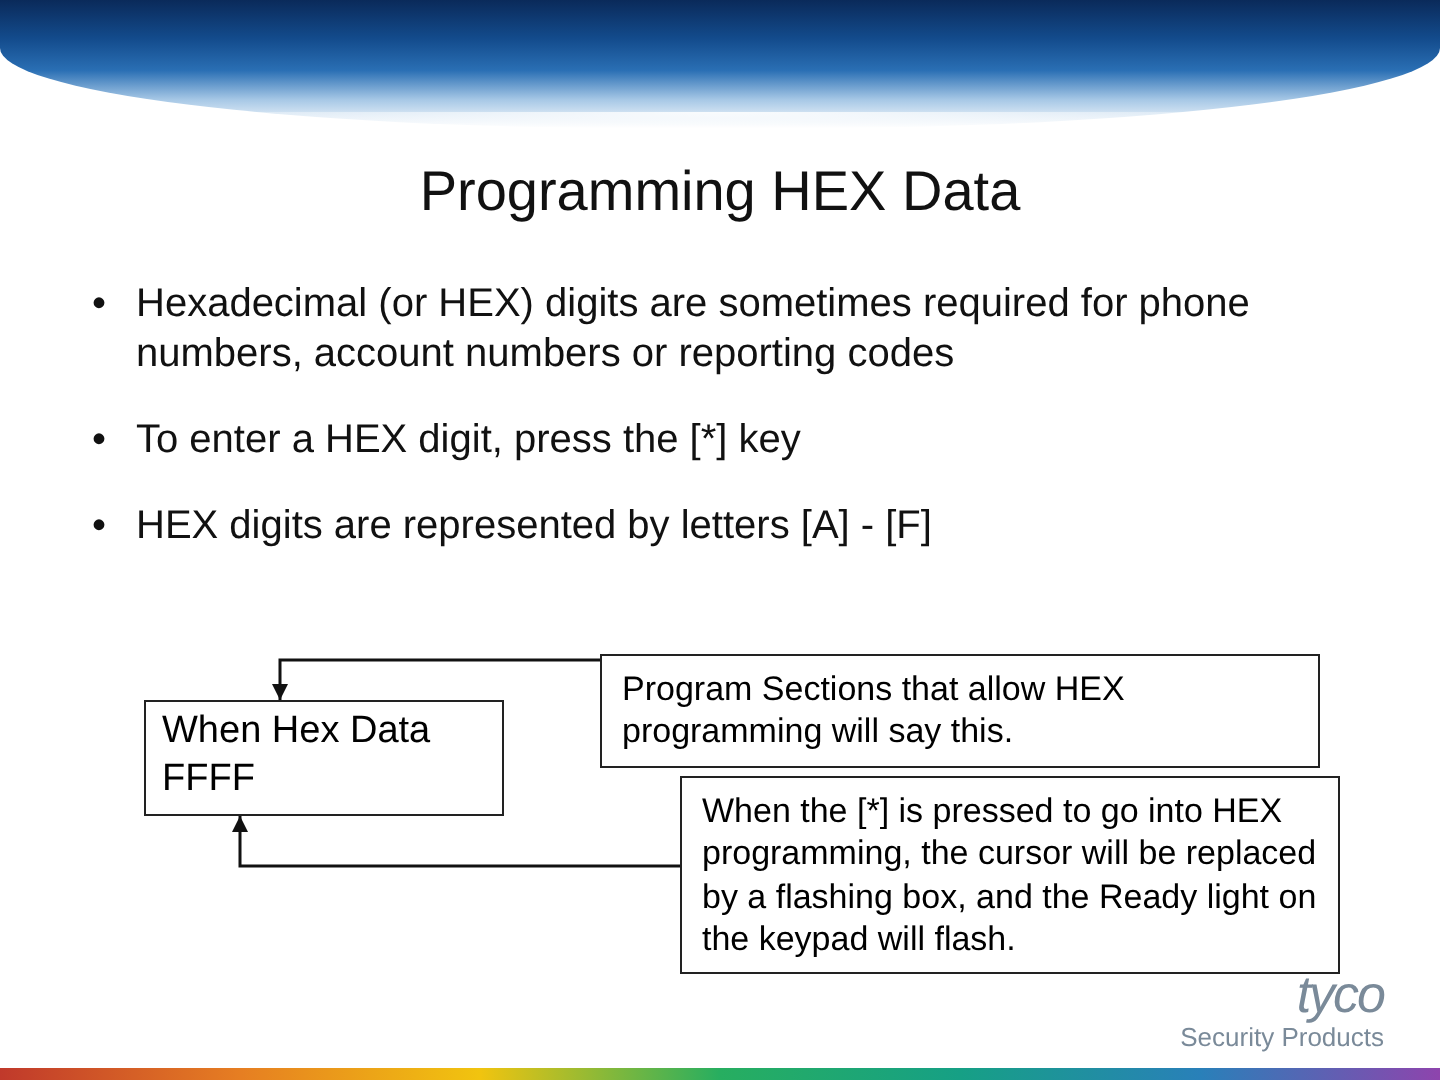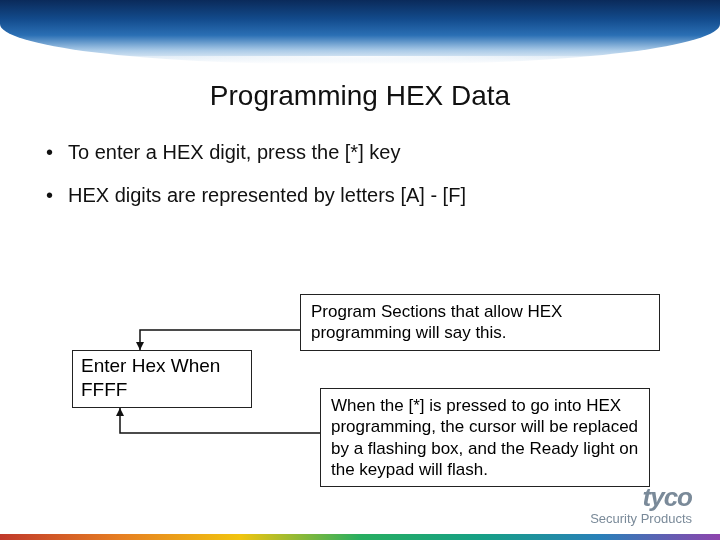--- a/index.html
+++ b/index.html
@@ -28,53 +28,54 @@
   .display-box {
     position: absolute; left: 72px; top: 350px; width: 180px;
     border: 1px solid #222; background: #fff; font-size: 19px;
   }
   .display-box .line1 { padding: 4px 8px 2px 8px; }
   .display-box .line2 { padding: 0 8px 6px 8px; }
   .callout {
     position: absolute; border: 1px solid #222; background: #fff;
     font-size: 17px; line-height: 1.25; padding: 6px 10px;
   }
-  .callout-top { left: 300px; top: 294px; width: 360px; }
-  .callout-bot { left: 320px; top: 388px; width: 330px; }
+  .callout-top { left: 300px; top: 327px; width: 360px; }
+  .callout-bot { left: 340px; top: 388px; width: 330px; }
   .arrow { position: absolute; }
   .arrow-top { left: 130px; top: 320px; width: 170px; height: 30px; }
   .arrow-bot { left: 110px; top: 408px; width: 230px; height: 40px; }
   .footer-stripe {
     position: absolute; left: 0; bottom: 0; width: 720px; height: 6px;
     background: linear-gradient(90deg,#c0392b,#e67e22,#f1c40f,#27ae60,#16a085,#2980b9,#8e44ad);
   }
   .logo { position: absolute; right: 28px; bottom: 14px; text-align: right; }
-  .logo-main { font-size: 26px; font-weight: 700; font-style: italic; color: #7a8a99; letter-spacing: -1px; }
+  .logo-main { font-size: 26px; font-weight: 400; font-style: italic; color: #7a8a99; letter-spacing: -1px; }
   .logo-sub { font-size: 13px; color: #7a8a99; margin-top: -2px; }
 </style>
 </head>
 <body>
 
 <div class="slide">
   <div class="banner"></div>
 
   <h1 class="title">Programming HEX Data</h1>
 
   <ul class="bullets">
+    <li><span>Hexadecimal (or HEX) digits are sometimes required for phone numbers, account numbers or reporting codes</span></li>
     <li><span>To enter a HEX digit, press the [*] key</span></li>
     <li><span>HEX digits are represented by letters [A] - [F]</span></li>
   </ul>
 
   <svg class="arrow arrow-top" viewBox="0 0 170 30">
     <path d="M170 10 L10 10 L10 30" stroke="#111" stroke-width="1.5" fill="none"></path>
     <path d="M10 30 L6 22 L14 22 Z" fill="#111"></path>
   </svg>
 
   <div class="display-box">
-    <div class="line1">Enter Hex When</div>
+    <div class="line1">When Hex Data</div>
     <div class="line2">FFFF</div>
   </div>
 
   <svg class="arrow arrow-bot" viewBox="0 0 230 40">
     <path d="M10 0 L10 25 L230 25" stroke="#111" stroke-width="1.5" fill="none"></path>
     <path d="M10 0 L6 8 L14 8 Z" fill="#111"></path>
   </svg>
 
   <div class="callout callout-top">
     <span>Program Sections that allow HEX programming will say this.</span>

